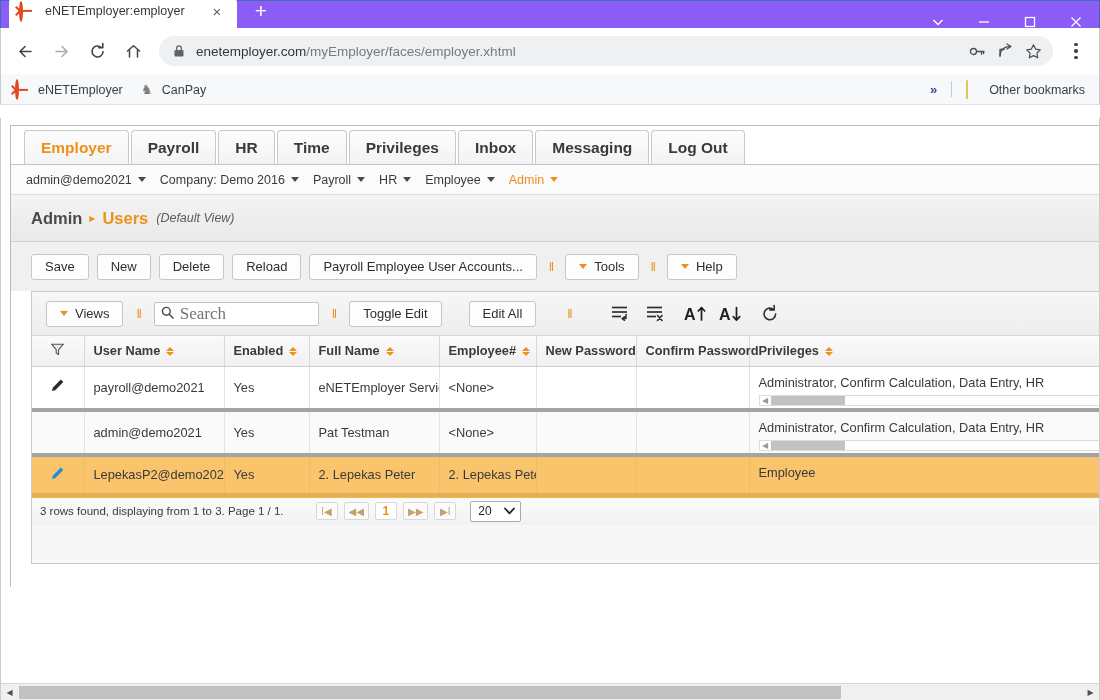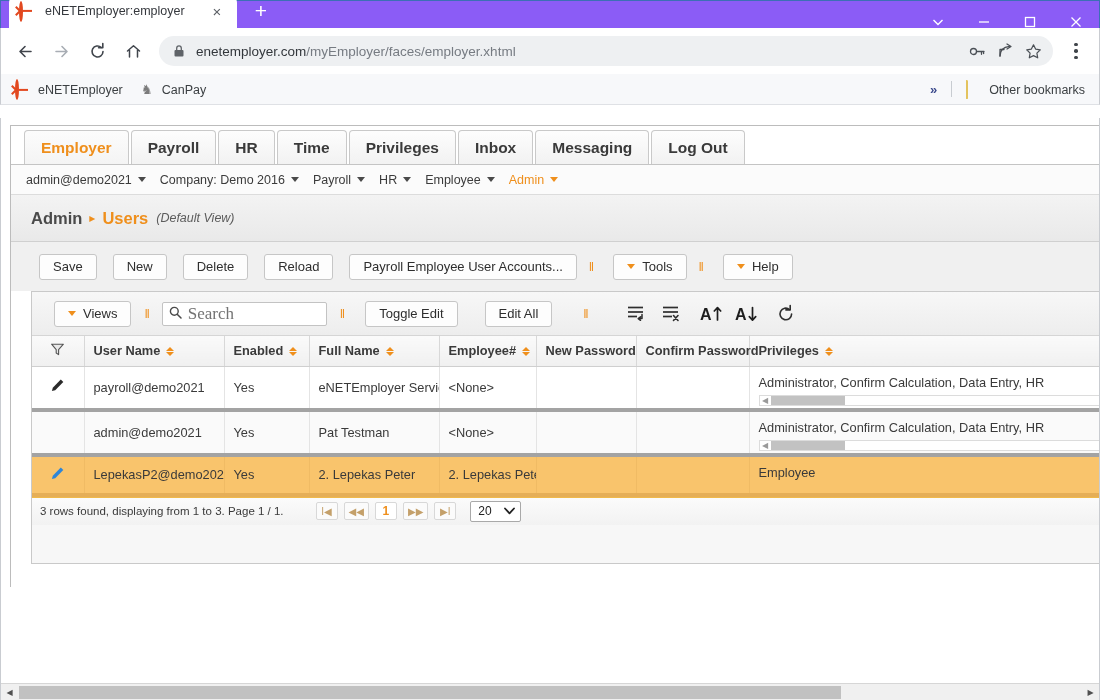--- a/index.html
+++ b/index.html
@@ -174,21 +174,20 @@
 
   .toolbar {
     height: 49px; display: flex; align-items: center; padding-left: 20px;
     background: #f0f0f0; gap: 8px;
   }
   .btn {
     height: 26px; padding: 0 13px; background: #fdfdfd;
     border: 1px solid #c6c6c6; border-radius: 3px;
     font-size: 13px; color: #2e2e2e; display: flex; align-items: center;
     white-space: nowrap;
-    margin-left: 8px;
   }
   .btn .caret-dn { border-top-color: #ef8f1c; margin-left: 0; margin-right: 7px; }
   .divider-ii {
     color: #ef8f1c; font-size: 13px; letter-spacing: -1px;
     padding: 0 4px; font-weight: 300;
   }
 
   .panel {
     margin: 0 14px 0 20px; border: 1px solid #c9c9c9; border-top: 1px solid #c9c9c9;
     background: #fff; width: 1078px;

